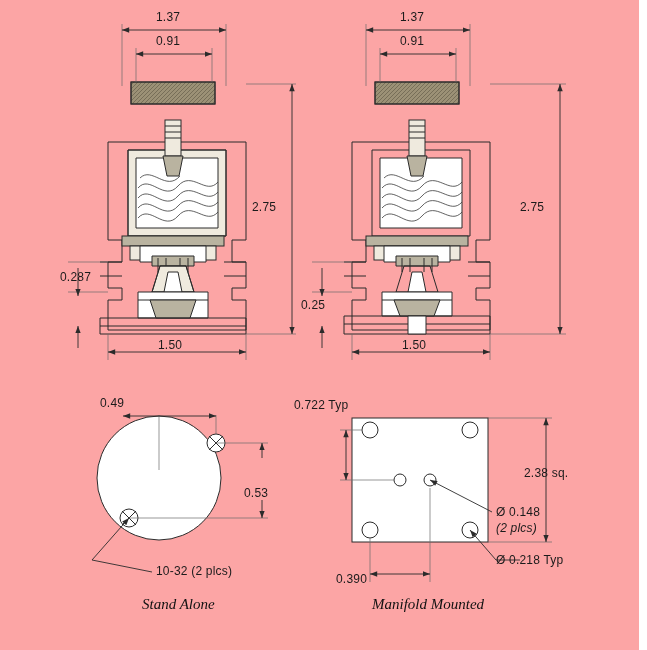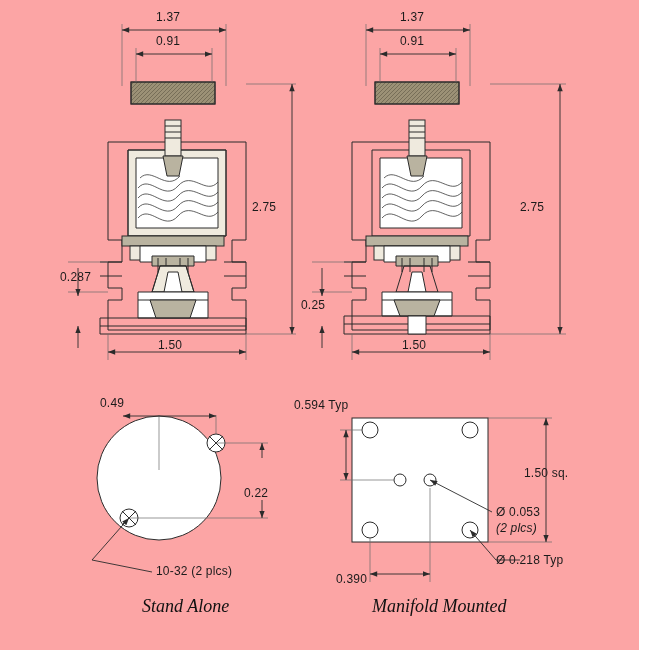--- a/index.html
+++ b/index.html
@@ -27,21 +27,21 @@
     font-family: "Liberation Sans", sans-serif;
     font-size: 12px;
     color: #1b1b1b;
     white-space: nowrap;
     letter-spacing: 0.2px;
   }
   .caption {
     position: absolute;
     font-family: "Liberation Serif", serif;
     font-style: italic;
-    font-size: 18px;
+    font-size: 15px;
     color: #111;
     white-space: nowrap;
   }
   svg.layer {
     position: absolute;
     left: 0; top: 0;
     width: 647px;
     height: 650px;
   }
   .body-line { stroke: #2b2b2b; stroke-width: 1; fill: none; }
@@ -252,26 +252,26 @@
   <div class="dim-label" style="left:60px; top:270px;">0.287</div>
   <div class="dim-label" style="left:158px; top:338px;">1.50</div>
 
   <div class="dim-label" style="left:400px; top:10px;">1.37</div>
   <div class="dim-label" style="left:400px; top:34px;">0.91</div>
   <div class="dim-label" style="left:520px; top:200px;">2.75</div>
   <div class="dim-label" style="left:301px; top:270px;margin-top:28px;">0.25</div>
   <div class="dim-label" style="left:402px; top:338px;">1.50</div>
 
   <div class="dim-label" style="left:100px; top:396px;">0.49</div>
-  <div class="dim-label" style="left:244px; top:486px;">0.22</div>
+  <div class="dim-label" style="left:244px; top:486px;">0.53</div>
   <div class="dim-label" style="left:156px; top:564px;">10-32 (2 plcs)</div>
 
-  <div class="dim-label" style="left:294px; top:398px;">0.594 Typ</div>
-  <div class="dim-label" style="left:524px; top:466px;">1.50 sq.</div>
+  <div class="dim-label" style="left:294px; top:398px;">0.722 Typ</div>
+  <div class="dim-label" style="left:524px; top:466px;">2.38 sq.</div>
   <div class="dim-label" style="left:336px; top:572px;">0.390</div>
-  <div class="dim-label" style="left:496px; top:505px;">Ø 0.053</div>
+  <div class="dim-label" style="left:496px; top:505px;">Ø 0.148</div>
   <div class="dim-label" style="left:496px; top:521px;font-style:italic;">(2 plcs)</div>
   <div class="dim-label" style="left:496px; top:553px;">Ø 0.218 Typ</div>
 
   <div class="caption" style="left:142px; top:596px;">Stand Alone</div>
   <div class="caption" style="left:372px; top:596px;">Manifold Mounted</div>
 
 </div>
 
 </body></html>

